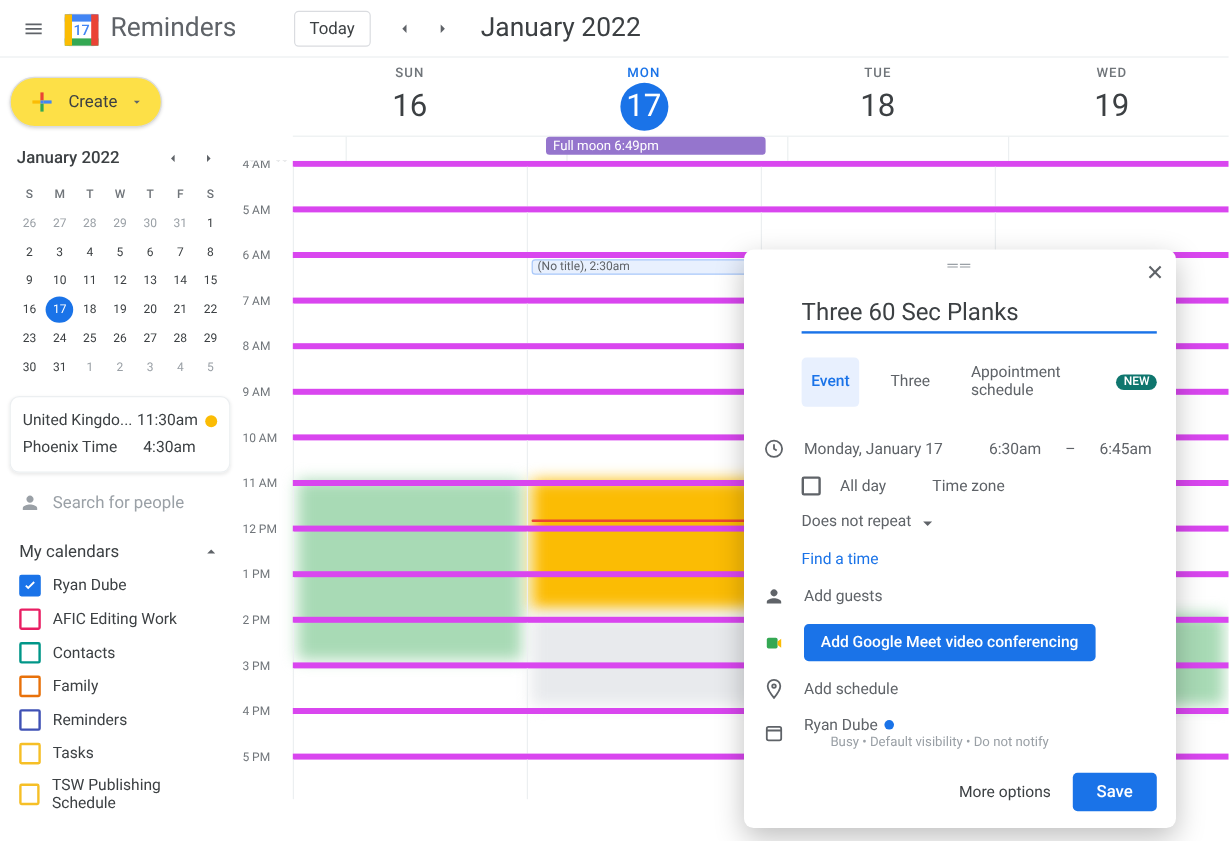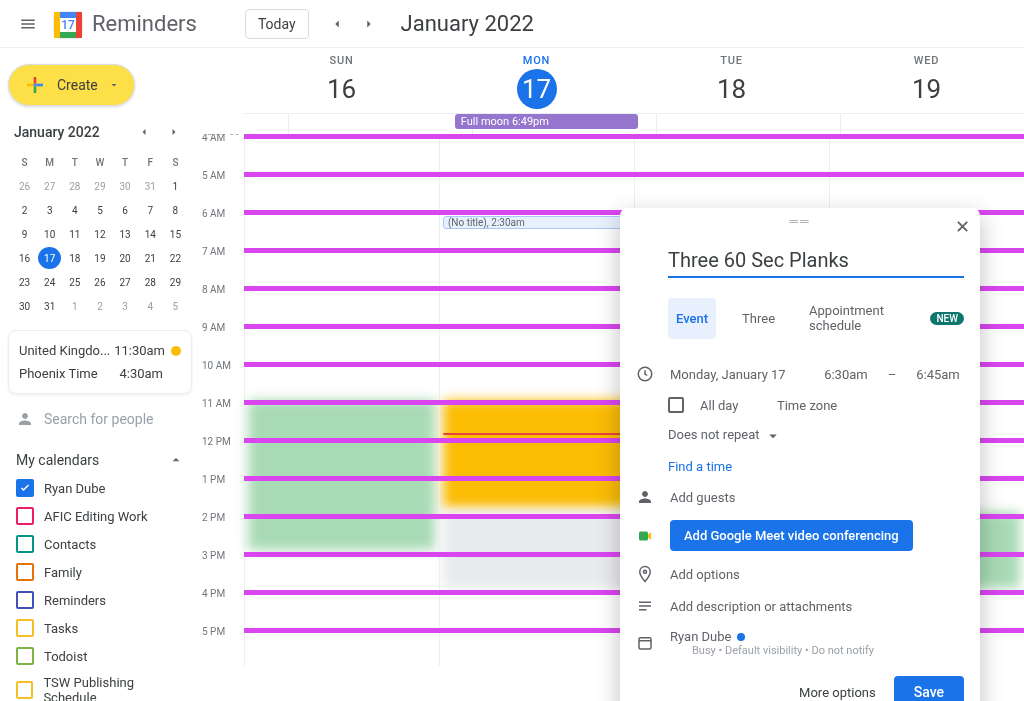--- a/index.html
+++ b/index.html
@@ -284,24 +284,20 @@
           </div>
           <div class="cal-item">
             <span class="cal-check" style="border-color:#3f51b5"></span>
             <span>Reminders</span>
           </div>
           <div class="cal-item">
             <span class="cal-check" style="border-color:#f6bf26"></span>
             <span>Tasks</span>
           </div>
           <div class="cal-item">
-            <span class="cal-check" style="border-color:#7cb342"></span>
-            <span>Todoist</span>
-          </div>
-          <div class="cal-item">
             <span class="cal-check" style="border-color:#f6bf26"></span>
             <span>TSW Publishing Schedule</span>
           </div>
         </div>
     </div>
 
     
   </div>
 
   <div class="main">
@@ -498,29 +494,21 @@
             </svg>
           </span>
         <button class="meet-btn">Add Google Meet video conferencing</button>
       </div>
       <div class="popup-row">
         <span class="row-icon">
             <svg viewBox="0 0 24 24">
               <path d="M12 2C8 2 5 5 5 9c0 5 7 13 7 13s7-8 7-13c0-4-3-7-7-7zm0 9a2 2 0 110-4 2 2 0 010 4z" fill="none" stroke="#5f6368" stroke-width="2"></path>
             </svg>
           </span>
-        <span>Add options</span>
-      </div>
-      <div class="popup-row">
-        <span class="row-icon">
-            <svg viewBox="0 0 24 24">
-              <path d="M4 6h16v2H4zM4 11h16v2H4zM4 16h10v2H4z"></path>
-            </svg>
-          </span>
-        <span>Add description or attachments</span>
+        <span>Add schedule</span>
       </div>
       <div class="popup-row">
         <span class="row-icon">
             <svg viewBox="0 0 24 24">
               <rect x="4" y="5" width="16" height="15" rx="2" fill="none" stroke="#5f6368" stroke-width="2"></rect>
               <path d="M4 9h16" stroke="#5f6368" stroke-width="2"></path>
             </svg>
           </span>
         <div>
           <span>Ryan Dube</span><span class="user-dot"></span>

